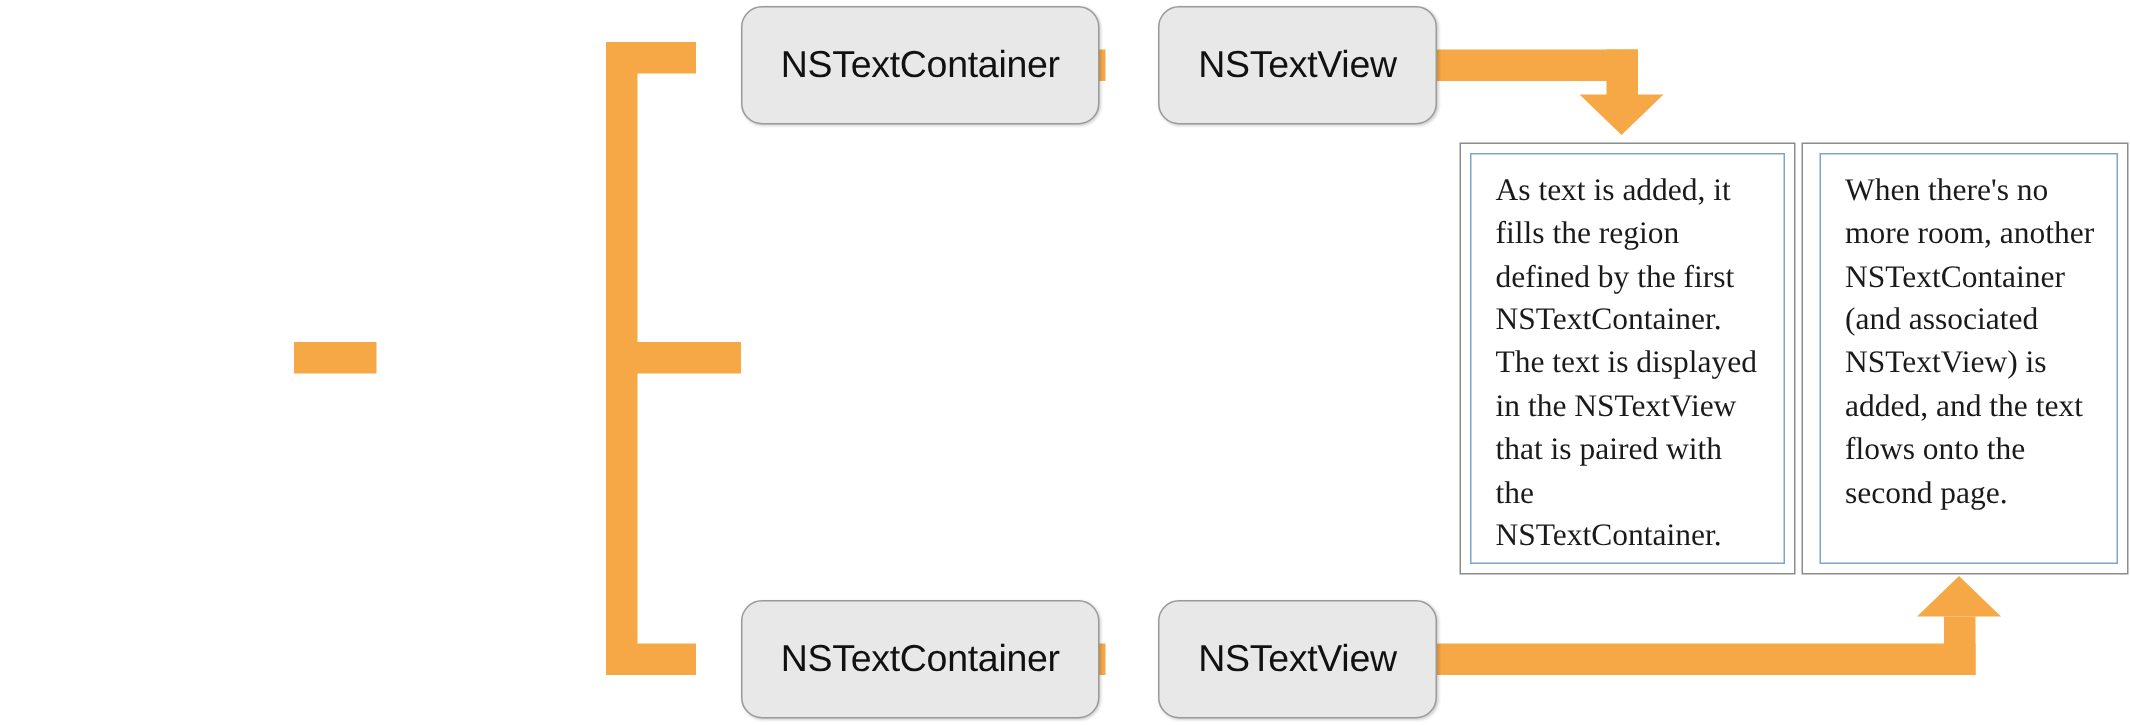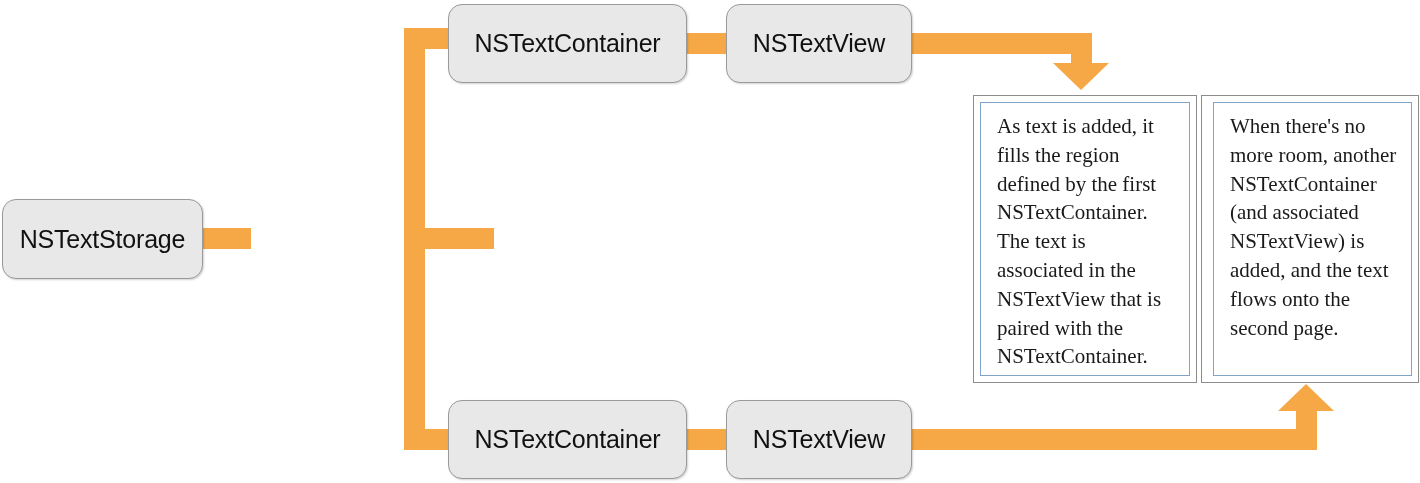--- a/index.html
+++ b/index.html
@@ -28,20 +28,21 @@
     position: absolute;
     background: #E8E8E8;
     border: 1.5px solid #9A9A9A;
     border-radius: 14px;
     box-sizing: border-box;
     display: flex;
     align-items: center;
     justify-content: center;
     z-index: 3;
     box-shadow: 1px 1px 2px rgba(0,0,0,0.18);
+    margin-left: 46px;
   }
   .node span {
     font-family: "Liberation Sans", sans-serif;
     font-size: 25px;
     color: #111111;
     letter-spacing: -0.2px;
     white-space: nowrap;
   }
 
   
@@ -107,44 +108,41 @@
   <div class="conn" style="left:677px; top:429px; width:60px; height:21px;"></div>
 
   <div class="conn" style="left:912px; top:33px; width:180px; height:21px;"></div>
   <div class="conn" style="left:1071px; top:33px; width:21px; height:40px;"></div>
   <div class="arrow-down" style="left:1053px; top:63px;"></div>
 
   <div class="conn" style="left:912px; top:429px; width:405px; height:21px;"></div>
   <div class="conn" style="left:1296px; top:411px; width:21px; height:39px;"></div>
   <div class="arrow-up" style="left:1278px; top:384px;"></div>
 
-  <div class="node" style="left:2px; top:199px; width:201px; height:80px;">
-    <span>NSTextStorage</span>
-  </div>
 
 
   <div class="node" style="left:448px; top:4px; width:239px; height:79px;">
     <span>NSTextContainer</span>
   </div>
 
   <div class="node" style="left:726px; top:4px; width:186px; height:79px;">
     <span>NSTextView</span>
   </div>
 
   <div class="node" style="left:448px; top:400px; width:239px; height:79px;">
     <span>NSTextContainer</span>
   </div>
 
   <div class="node" style="left:726px; top:400px; width:186px; height:79px;">
     <span>NSTextView</span>
   </div>
 
   <div class="page" style="left:973px; top:95px; width:224px; height:288px;">
     <div class="page-inner">
-      <p>As text is added, it fills the region defined by the first NSTextContainer. The text is associated in the NSTextView that is paired with the NSTextContainer.</p>
+      <p>As text is added, it fills the region defined by the first NSTextContainer. The text is displayed in the NSTextView that is paired with the NSTextContainer.</p>
     </div>
   </div>
 
   <div class="page" style="left:1201px; top:95px; width:218px; height:288px;padding-left:11px;">
     <div class="page-inner">
       <p>When there's no more room, another NSTextContainer (and associated NSTextView) is added, and the text flows onto the second page.</p>
     </div>
   </div>
 
 </div>

